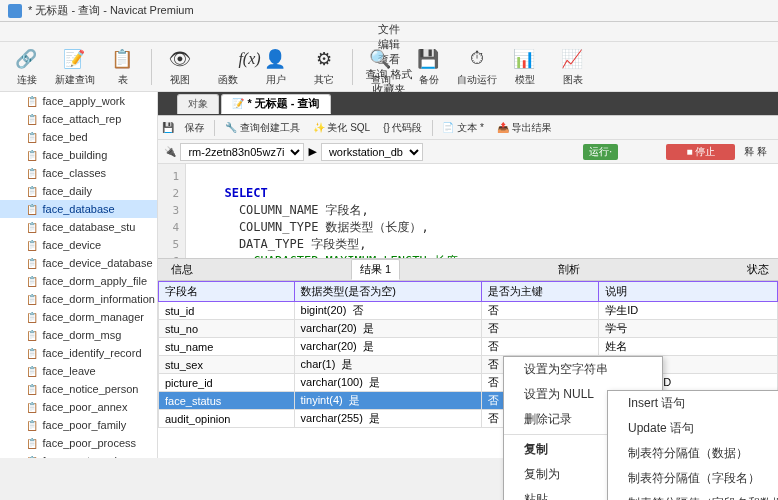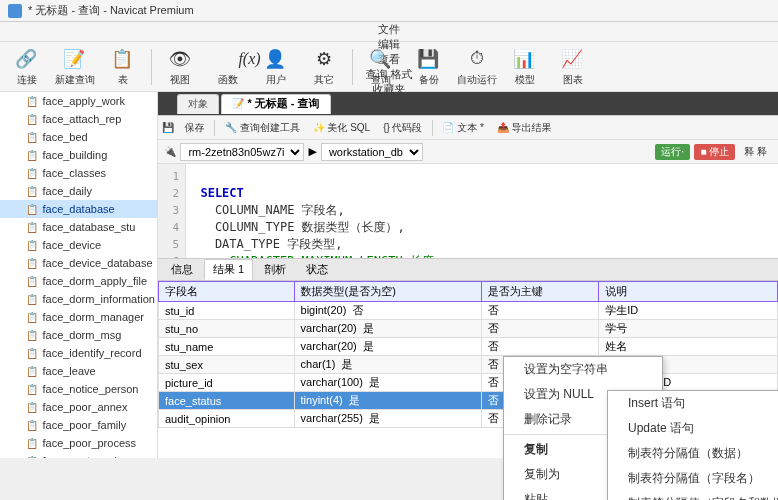--- a/index.html
+++ b/index.html
@@ -38,32 +38,32 @@
 
     
     .query-toolbar { background: #f5f5f5; height: 24px; display: flex; align-items: center; padding: 0 4px; border-bottom: 1px solid #ddd; gap: 3px; }
     .qtb-btn { font-size: 10px; color: #333; cursor: pointer; padding: 1px 4px; border: 1px solid transparent; border-radius: 2px; display: flex; align-items: center; gap: 2px; }
     .qtb-sep { width: 1px; height: 16px; background: #ccc; margin: 0 2px; }
 
     
     .addr-bar { background: #f5f5f5; height: 24px; display: flex; align-items: center; padding: 0 6px; border-bottom: 1px solid #ddd; gap: 4px; font-size: 11px; }
     .addr-select { font-size: 11px; padding: 1px 3px; border: 1px solid #ccc; background: #fff; height: 18px; }
     .addr-run-btn { background: #4a9e4a; color: #fff; border: none; border-radius: 2px; padding: 1px 6px; font-size: 10px; cursor: pointer; }
-    .addr-stop-btn { background: #d9534f; color: #fff; border: none; border-radius: 2px; padding: 1px 6px; font-size: 10px; cursor: pointer; }
+    .addr-stop-btn { background: #d9534f; color: #fff; border: none; border-radius: 2px; padding: 1px 20px; font-size: 10px; cursor: pointer; margin-left: 44px; }
 
     
     .sql-editor { flex: 1; background: #fff; overflow: auto; font-family: Consolas, monospace; font-size: 12px; display: flex; min-height: 0; }
     .line-numbers { background: #f0f0f0; border-right: 1px solid #ddd; padding: 4px 6px; color: #999; font-size: 11px; text-align: right; min-width: 28px; line-height: 17px; user-select: none; }
-    .sql-code { padding: 4px 0; color: #333; line-height: 17px; white-space: pre; }
+    .sql-code { padding: 4px 24px; color: #333; line-height: 17px; white-space: pre; }
     .sql-keyword { color: #0000cd; font-weight: bold; }
     .sql-comment { color: #008000; }
 
     
     .results-panel { height: 200px; border-top: 1px solid #ccc; display: flex; flex-direction: column; background: #fff; }
-    .results-tabs { background: #e8e8e8; height: 22px; display: flex; align-items: center; border-bottom: 1px solid #ccc; padding-left: 4px; gap: 2px; }
+    .results-tabs { background: #e8e8e8; height: 22px; display: flex; align-items: center; border-bottom: 1px solid #ccc; padding-left: 4px; gap: 2px; justify-content: space-between; }
     .rtab { font-size: 11px; padding: 2px 8px; cursor: pointer; border: 1px solid transparent; border-radius: 2px 2px 0 0; }
     .rtab.active { background: #fff; border-color: #ccc; border-bottom-color: #fff; }
     .results-content { flex: 1; overflow: auto; }
     .results-table { width: 100%; border-collapse: collapse; font-size: 11px; }
     .results-table th { background: #e8f0fe; border: 1px solid #8b5cf6; padding: 2px 6px; text-align: left; font-weight: normal; white-space: nowrap; }
     .results-table td { border: 1px solid #ddd; padding: 1px 6px; white-space: nowrap; }
     .results-table tr:nth-child(even) td { background: #f8f8f8; }
 
     
     .context-menu { position: absolute; background: #fff; border: 1px solid #aaa; box-shadow: 2px 2px 6px rgba(0,0,0,0.2); z-index: 1000; font-size: 12px; min-width: 160px; }

